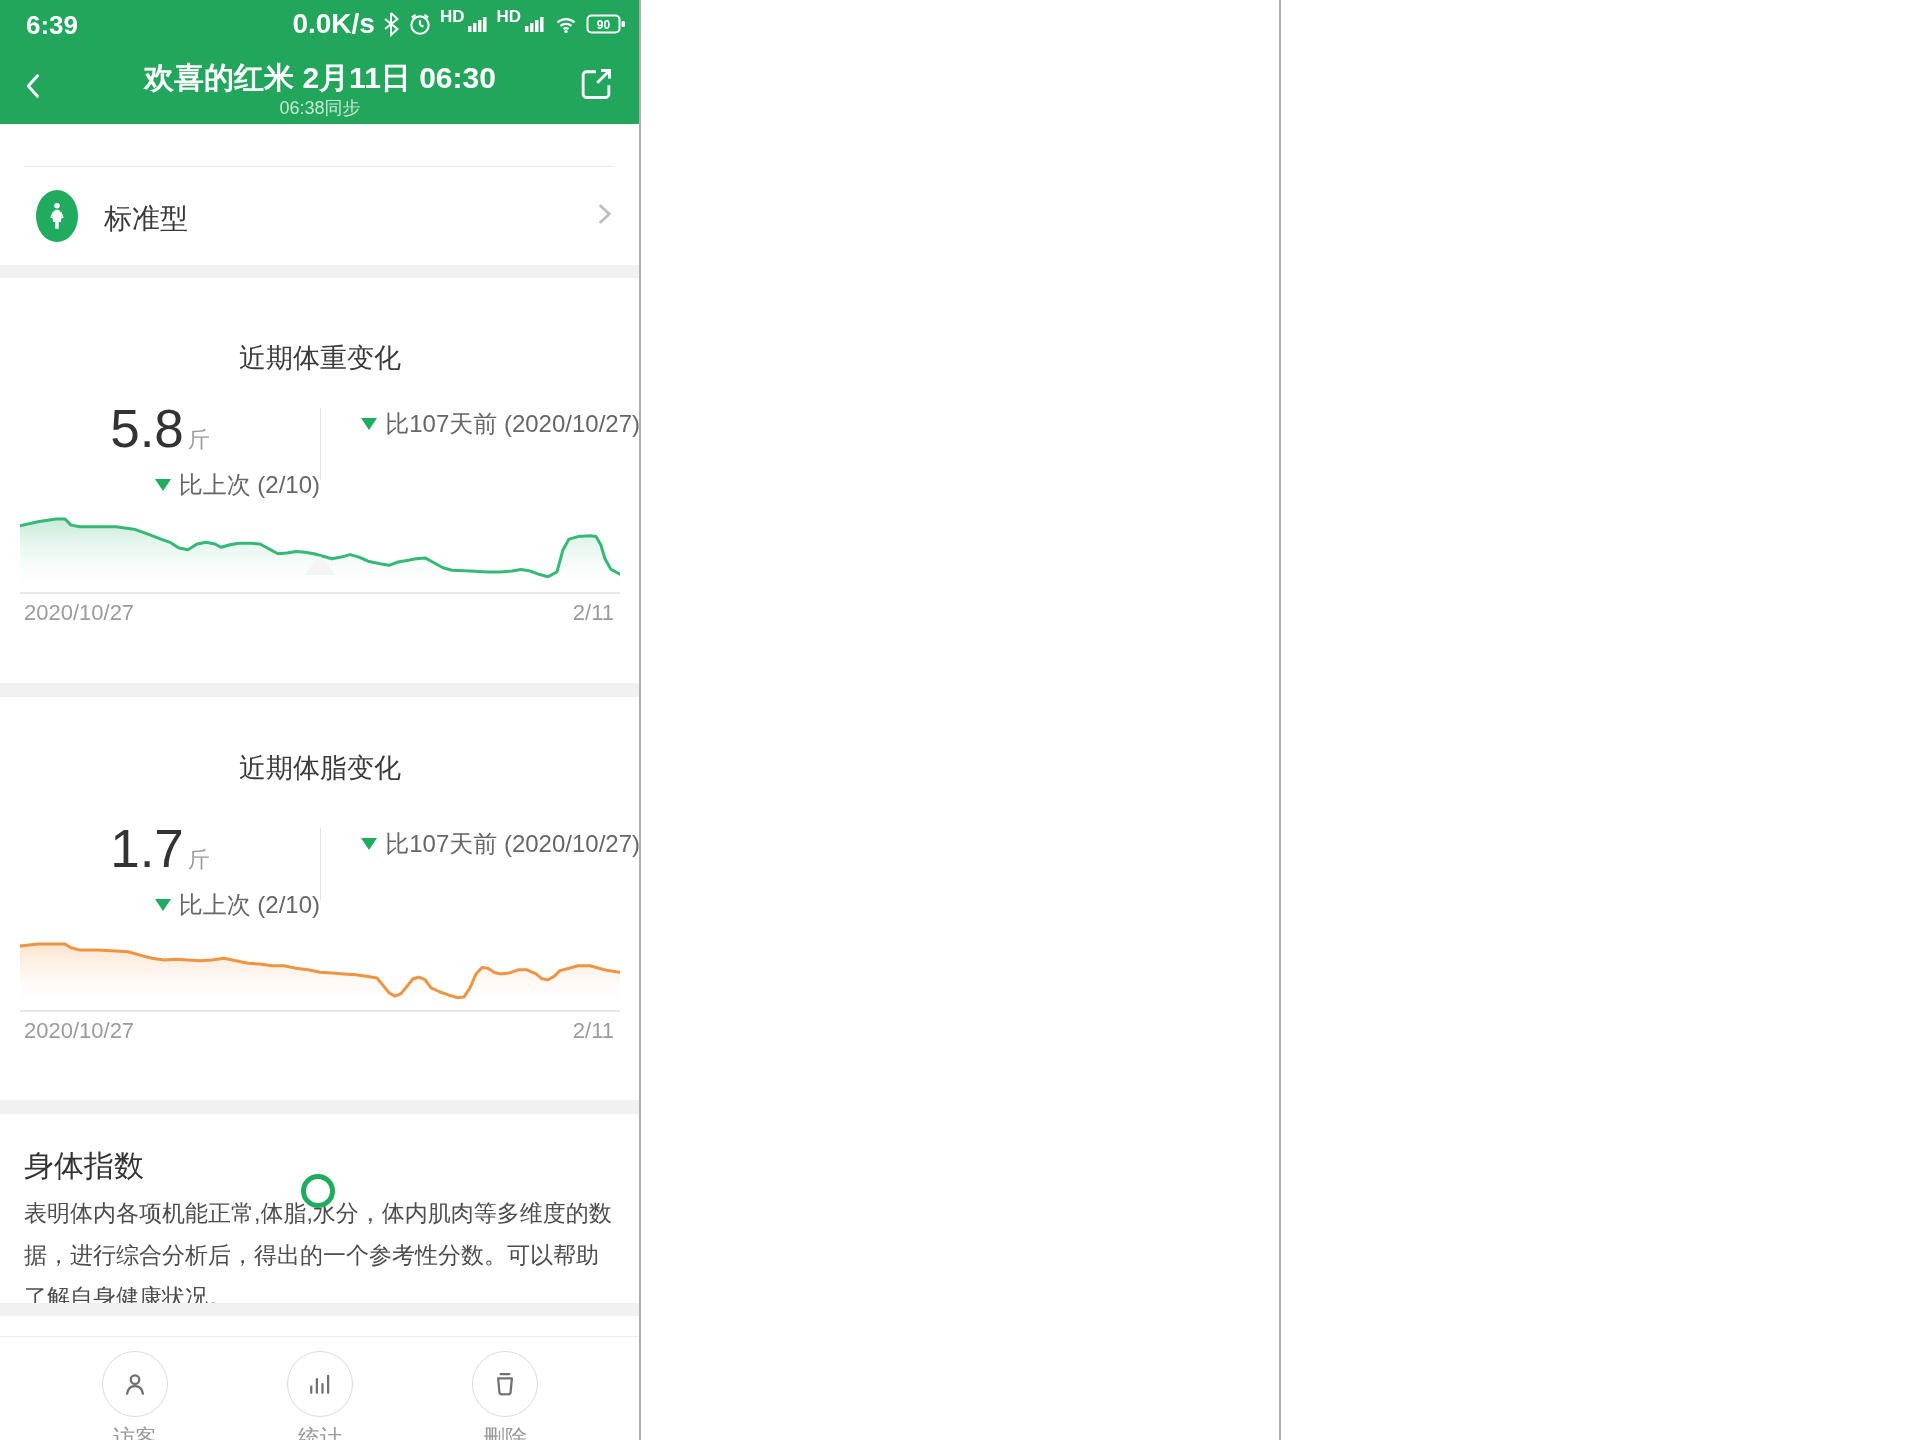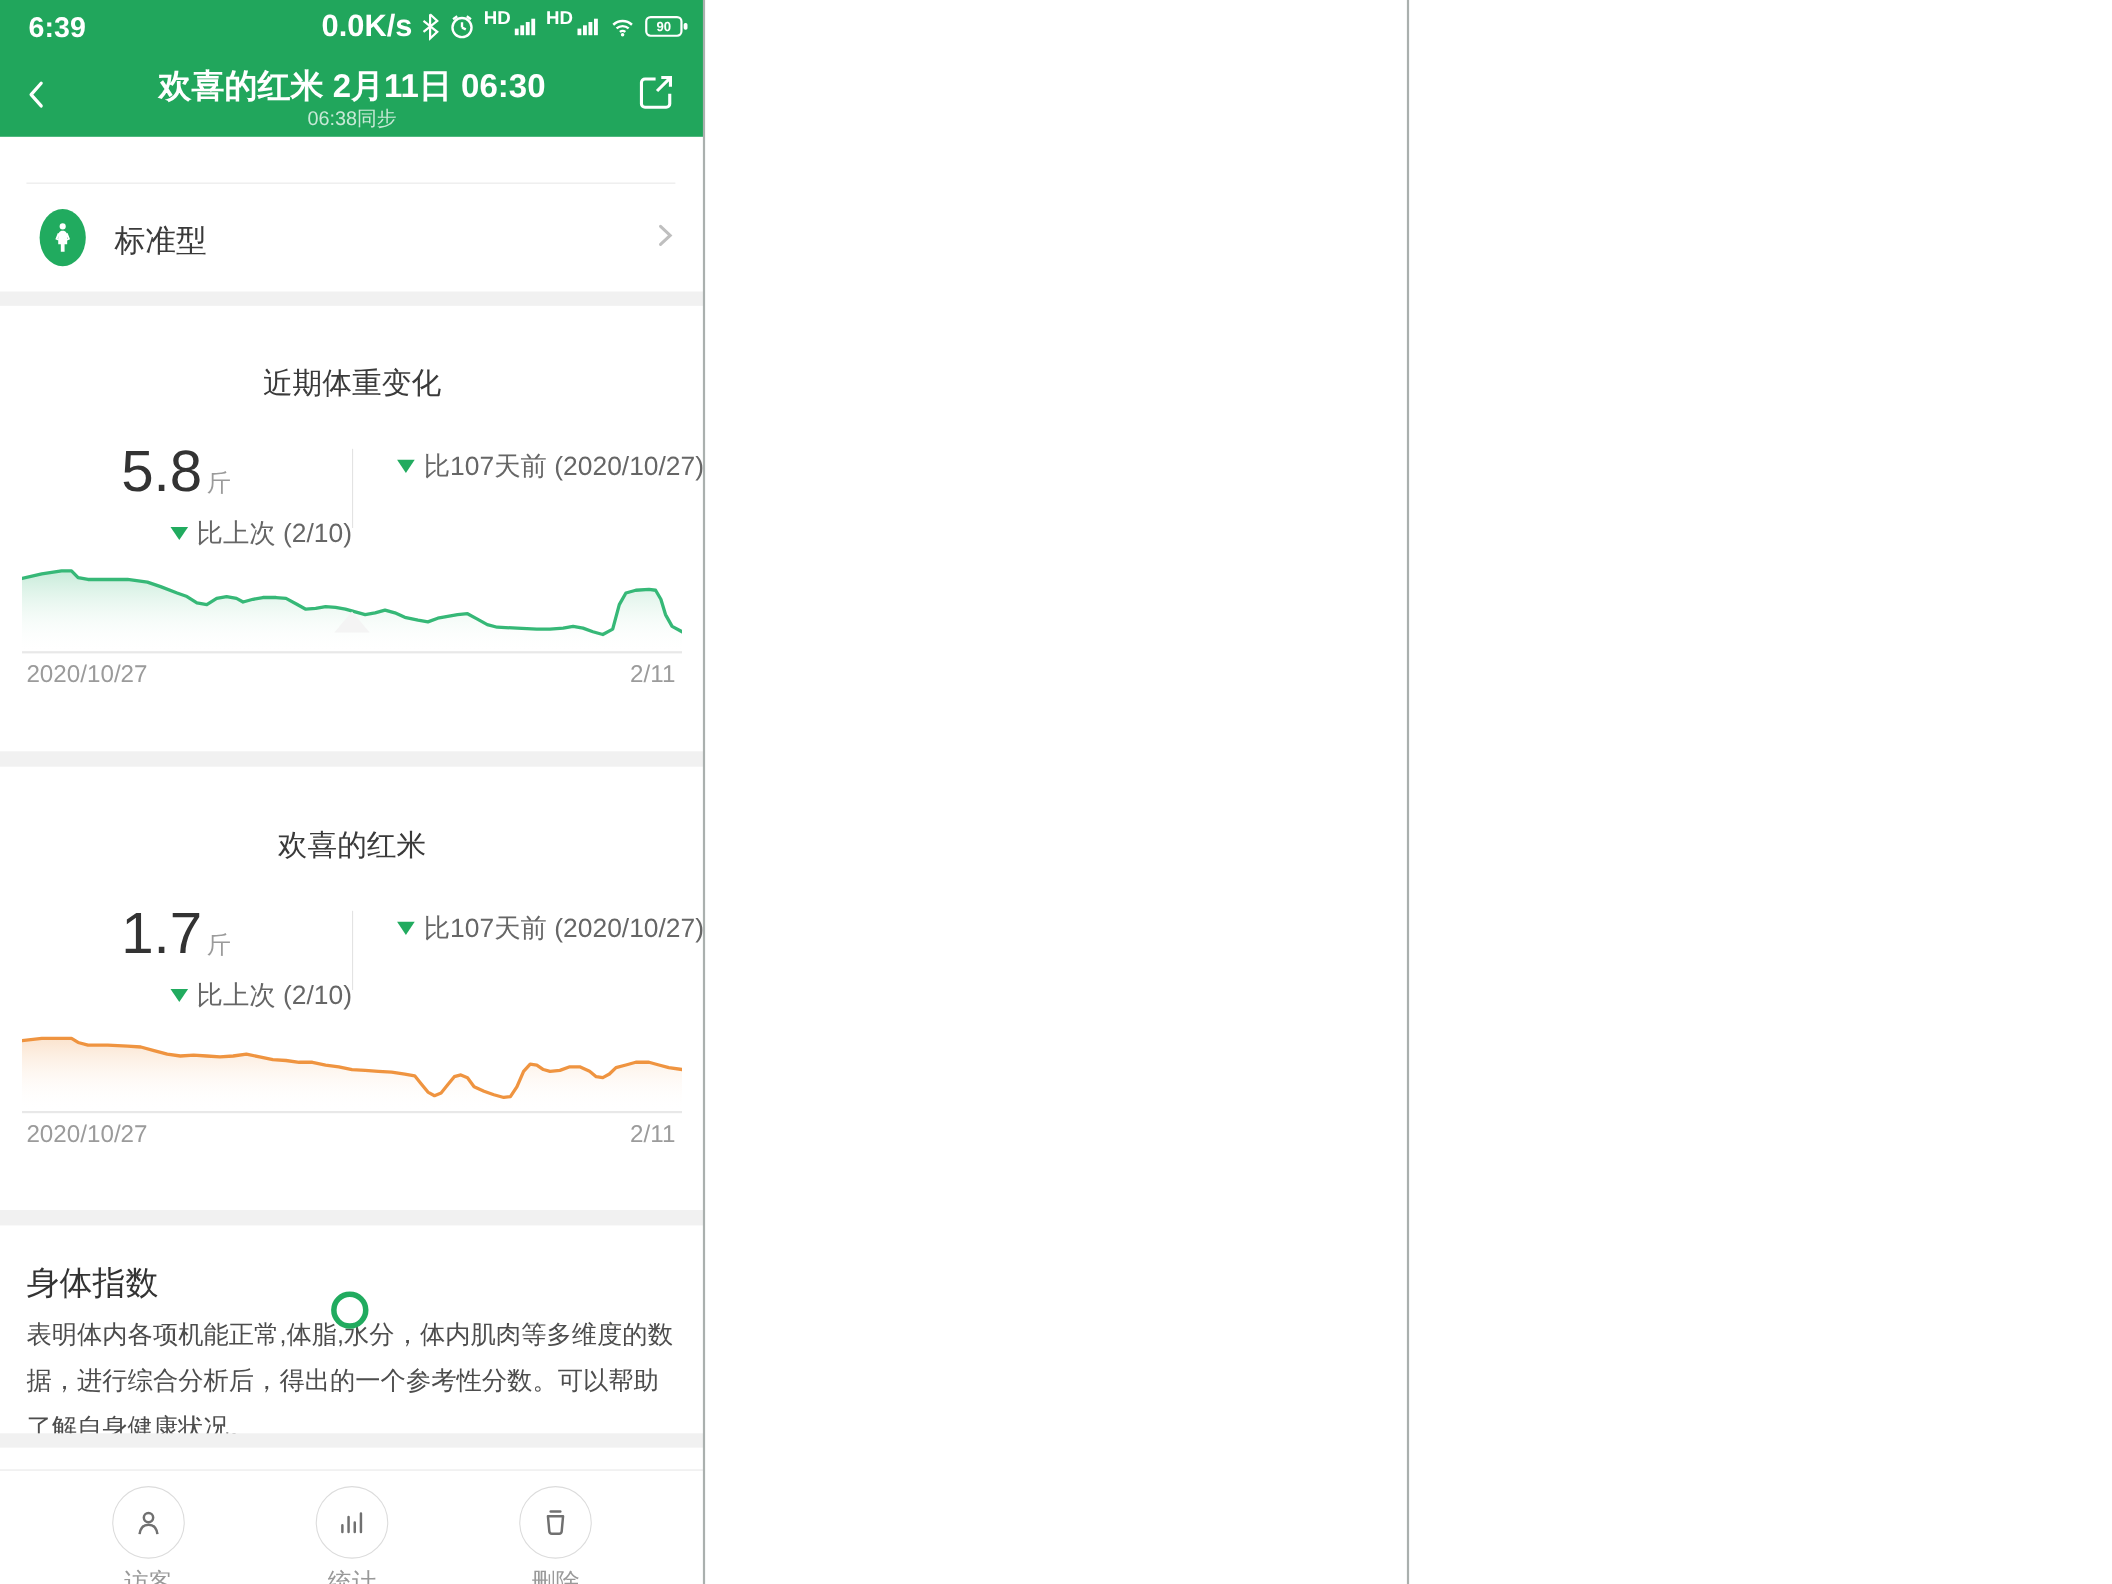--- a/index.html
+++ b/index.html
@@ -508,21 +508,21 @@
             <path d="M8.6,10.5L6.8,15l1.8,0.8 M15.4,10.5l1.8,4.5l-1.8,0.8" stroke="#fff" stroke-width="1.6" fill="none"></path>
           </svg>
     </span>
     <span class="t" style="top:34px;">标准型</span>
     <span class="chev" style="top:34px;left:578px;"><svg width="28" height="28" viewBox="0 0 24 24">
             <path d="M9,5l7.5,7L9,19" stroke="#bfbfbf" stroke-width="2.4" fill="none" stroke-linecap="round"></path>
           </svg></span>
   </div>
   <div class="band" style="top:265px;height:13px;"></div>
 
-  <div class="c-title" style="top:330px;">近期体重变化</div>
+  <div class="c-title" style="top:340px;">近期体重变化</div>
   <div class="stat-wrap" style="top:398px;">
     <div class="stat">
       <div><span class="num">5.8</span><span class="unit">斤</span></div>
       <div class="lab">
             <span class="tri"></span>
             <span>比上次 (2/10)</span>
           </div>
     </div>
     <div class="stat">
       <div class="lab">
@@ -540,21 +540,21 @@
           </linearGradient>
         </defs>
         <path d="M0.0,13.9 L18.0,9.8 L36.0,7.0 L45.0,7.0 L51.0,13.1 L60.0,14.8 L78.0,14.8 L96.0,14.8 L114.0,17.2 L126.0,21.3 L141.0,27.1 L150.0,30.3 L159.0,36.1 L168.0,37.7 L177.0,32.0 L186.0,30.3 L195.0,32.0 L201.0,35.3 L210.0,32.8 L219.0,31.2 L231.0,31.2 L240.0,32.0 L249.0,36.9 L258.0,41.8 L267.0,41.0 L276.0,39.4 L285.0,40.2 L294.0,41.8 L303.0,44.3 L312.0,46.7 L321.0,45.1 L330.0,42.6 L339.0,45.1 L348.0,49.2 L360.0,51.7 L369.0,53.3 L378.0,50.0 L387.0,48.4 L396.0,46.7 L405.0,45.9 L414.0,50.8 L423.0,55.8 L432.0,58.2 L450.0,59.0 L468.0,59.9 L480.0,59.9 L492.0,59.0 L501.0,57.4 L510.0,59.0 L519.0,62.3 L528.0,64.8 L537.0,59.9 L543.0,37.7 L549.0,27.1 L558.0,24.6 L570.0,23.8 L576.0,24.6 L580.8,32.8 L585.0,46.7 L591.0,57.4 L600.0,62.3 L600,82 L0,82 Z" fill="url(#gweight)"></path>
         <path d="M0.0,13.9 L18.0,9.8 L36.0,7.0 L45.0,7.0 L51.0,13.1 L60.0,14.8 L78.0,14.8 L96.0,14.8 L114.0,17.2 L126.0,21.3 L141.0,27.1 L150.0,30.3 L159.0,36.1 L168.0,37.7 L177.0,32.0 L186.0,30.3 L195.0,32.0 L201.0,35.3 L210.0,32.8 L219.0,31.2 L231.0,31.2 L240.0,32.0 L249.0,36.9 L258.0,41.8 L267.0,41.0 L276.0,39.4 L285.0,40.2 L294.0,41.8 L303.0,44.3 L312.0,46.7 L321.0,45.1 L330.0,42.6 L339.0,45.1 L348.0,49.2 L360.0,51.7 L369.0,53.3 L378.0,50.0 L387.0,48.4 L396.0,46.7 L405.0,45.9 L414.0,50.8 L423.0,55.8 L432.0,58.2 L450.0,59.0 L468.0,59.9 L480.0,59.9 L492.0,59.0 L501.0,57.4 L510.0,59.0 L519.0,62.3 L528.0,64.8 L537.0,59.9 L543.0,37.7 L549.0,27.1 L558.0,24.6 L570.0,23.8 L576.0,24.6 L580.8,32.8 L585.0,46.7 L591.0,57.4 L600.0,62.3" stroke="#36b877" stroke-width="3" fill="none" stroke-linejoin="round" stroke-linecap="round"></path>
       </svg>
   <div class="baseline" style="top:592px;"></div>
   <span class="cdate" style="left:24px;top:600px;">2020/10/27</span>
   <span class="cdate" style="right:26px;top:600px;">2/11</span>
 
   <div class="band" style="top:683px;height:14px;"></div>
-  <div class="c-title" style="top:750px;">欢喜的红米</div>
+  <div class="c-title" style="top:750px;">近期体脂变化</div>
   <div class="stat-wrap" style="top:818px;">
     <div class="stat">
       <div><span class="num">1.7</span><span class="unit">斤</span></div>
       <div class="lab">
             <span class="tri"></span>
             <span>比上次 (2/10)</span>
           </div>
     </div>
     <div class="stat">
       <div class="lab">

